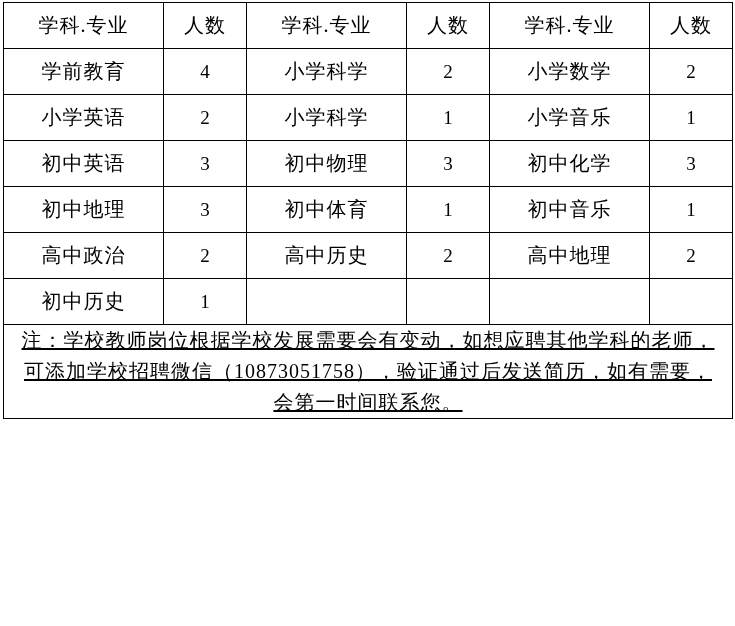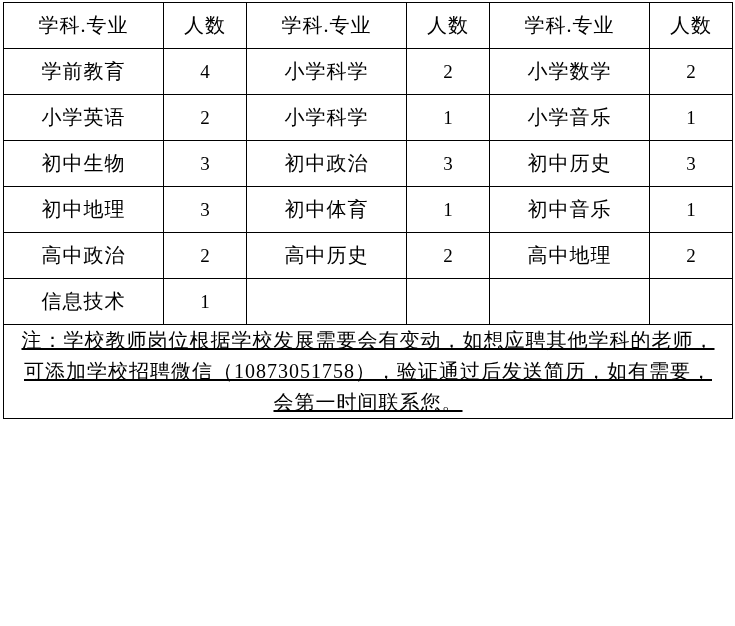--- a/index.html
+++ b/index.html
@@ -102,29 +102,29 @@
       <tr>
         <td>小学英语</td>
         <td class="count-cell">2</td>
         <td>小学科学</td>
         <td class="count-cell">1</td>
         <td>小学音乐</td>
         <td class="count-cell">1</td>
       </tr>
 
 
-
       <tr>
-        <td>初中生物</td>
+        <td>初中英语</td>
         <td class="count-cell">3</td>
-        <td>初中政治</td>
+        <td>初中物理</td>
         <td class="count-cell">3</td>
-        <td>初中历史</td>
+        <td>初中化学</td>
         <td class="count-cell">3</td>
       </tr>
+
 
       <tr>
         <td>初中地理</td>
         <td class="count-cell">3</td>
         <td>初中体育</td>
         <td class="count-cell">1</td>
         <td>初中音乐</td>
         <td class="count-cell">1</td>
       </tr>
 
@@ -133,21 +133,21 @@
       <tr>
         <td>高中政治</td>
         <td class="count-cell">2</td>
         <td>高中历史</td>
         <td class="count-cell">2</td>
         <td>高中地理</td>
         <td class="count-cell">2</td>
       </tr>
 
       <tr>
-        <td>信息技术</td>
+        <td>初中历史</td>
         <td class="count-cell">1</td>
         <td class="empty-cell"></td>
         <td class="empty-cell"></td>
         <td class="empty-cell"></td>
         <td class="empty-cell"></td>
       </tr>
 
       <tr>
         <td class="note-cell" colspan="6">
           <span class="note-line">注：学校教师岗位根据学校发展需要会有变动，如想应聘其他学科的老师，</span>

